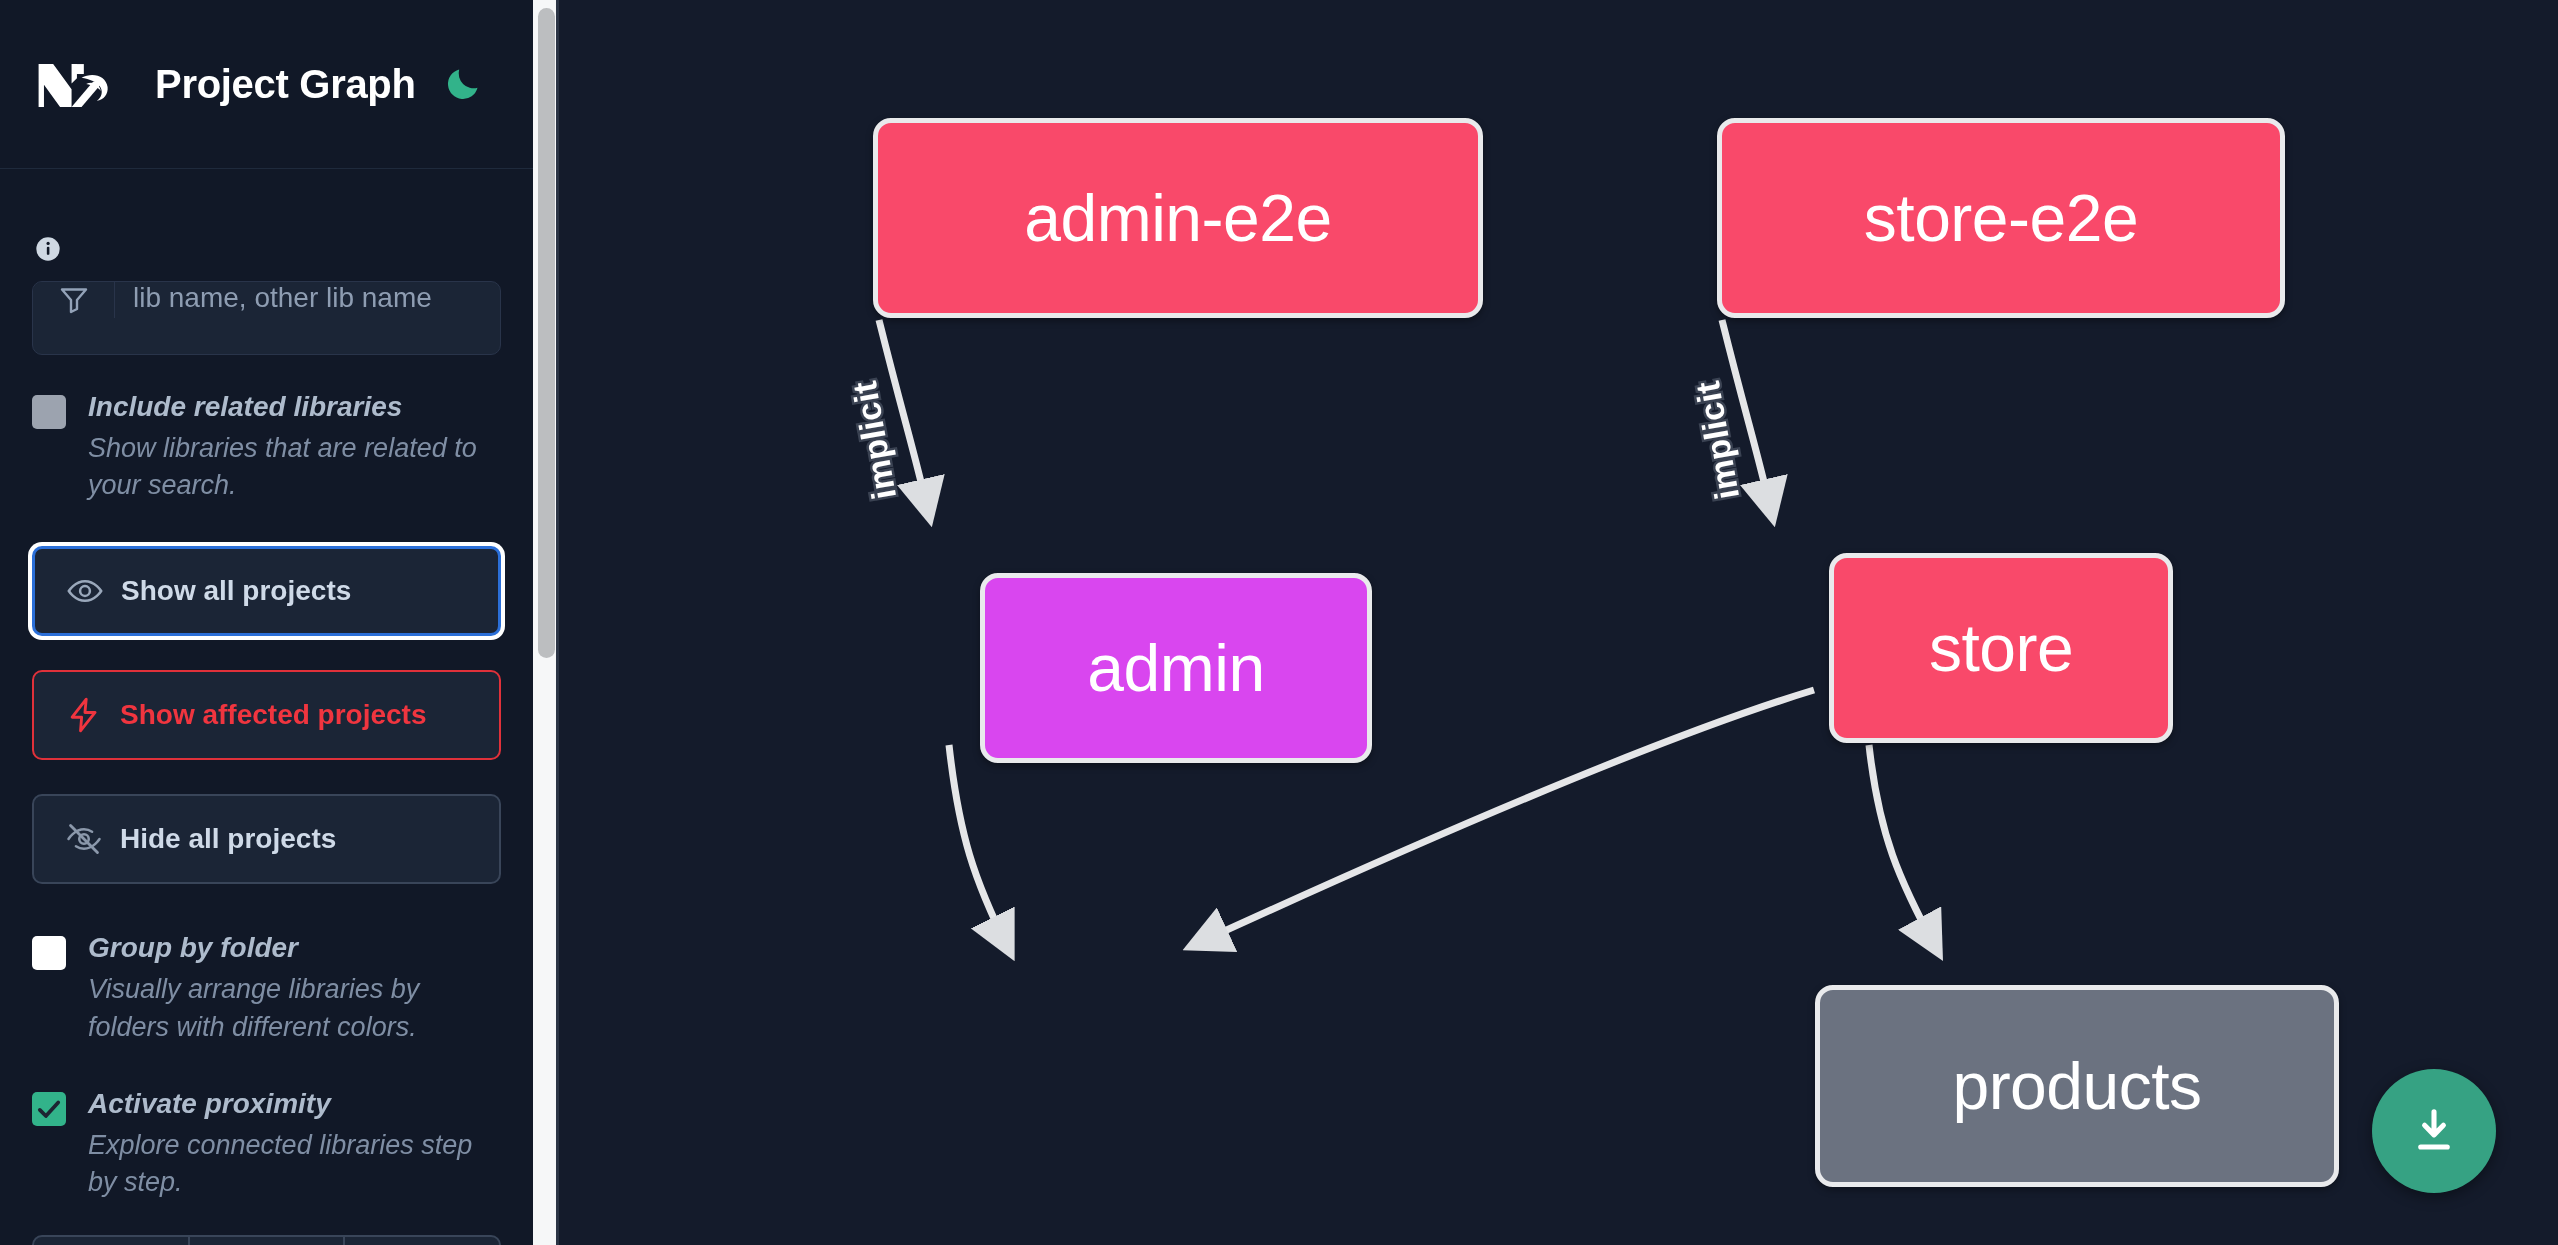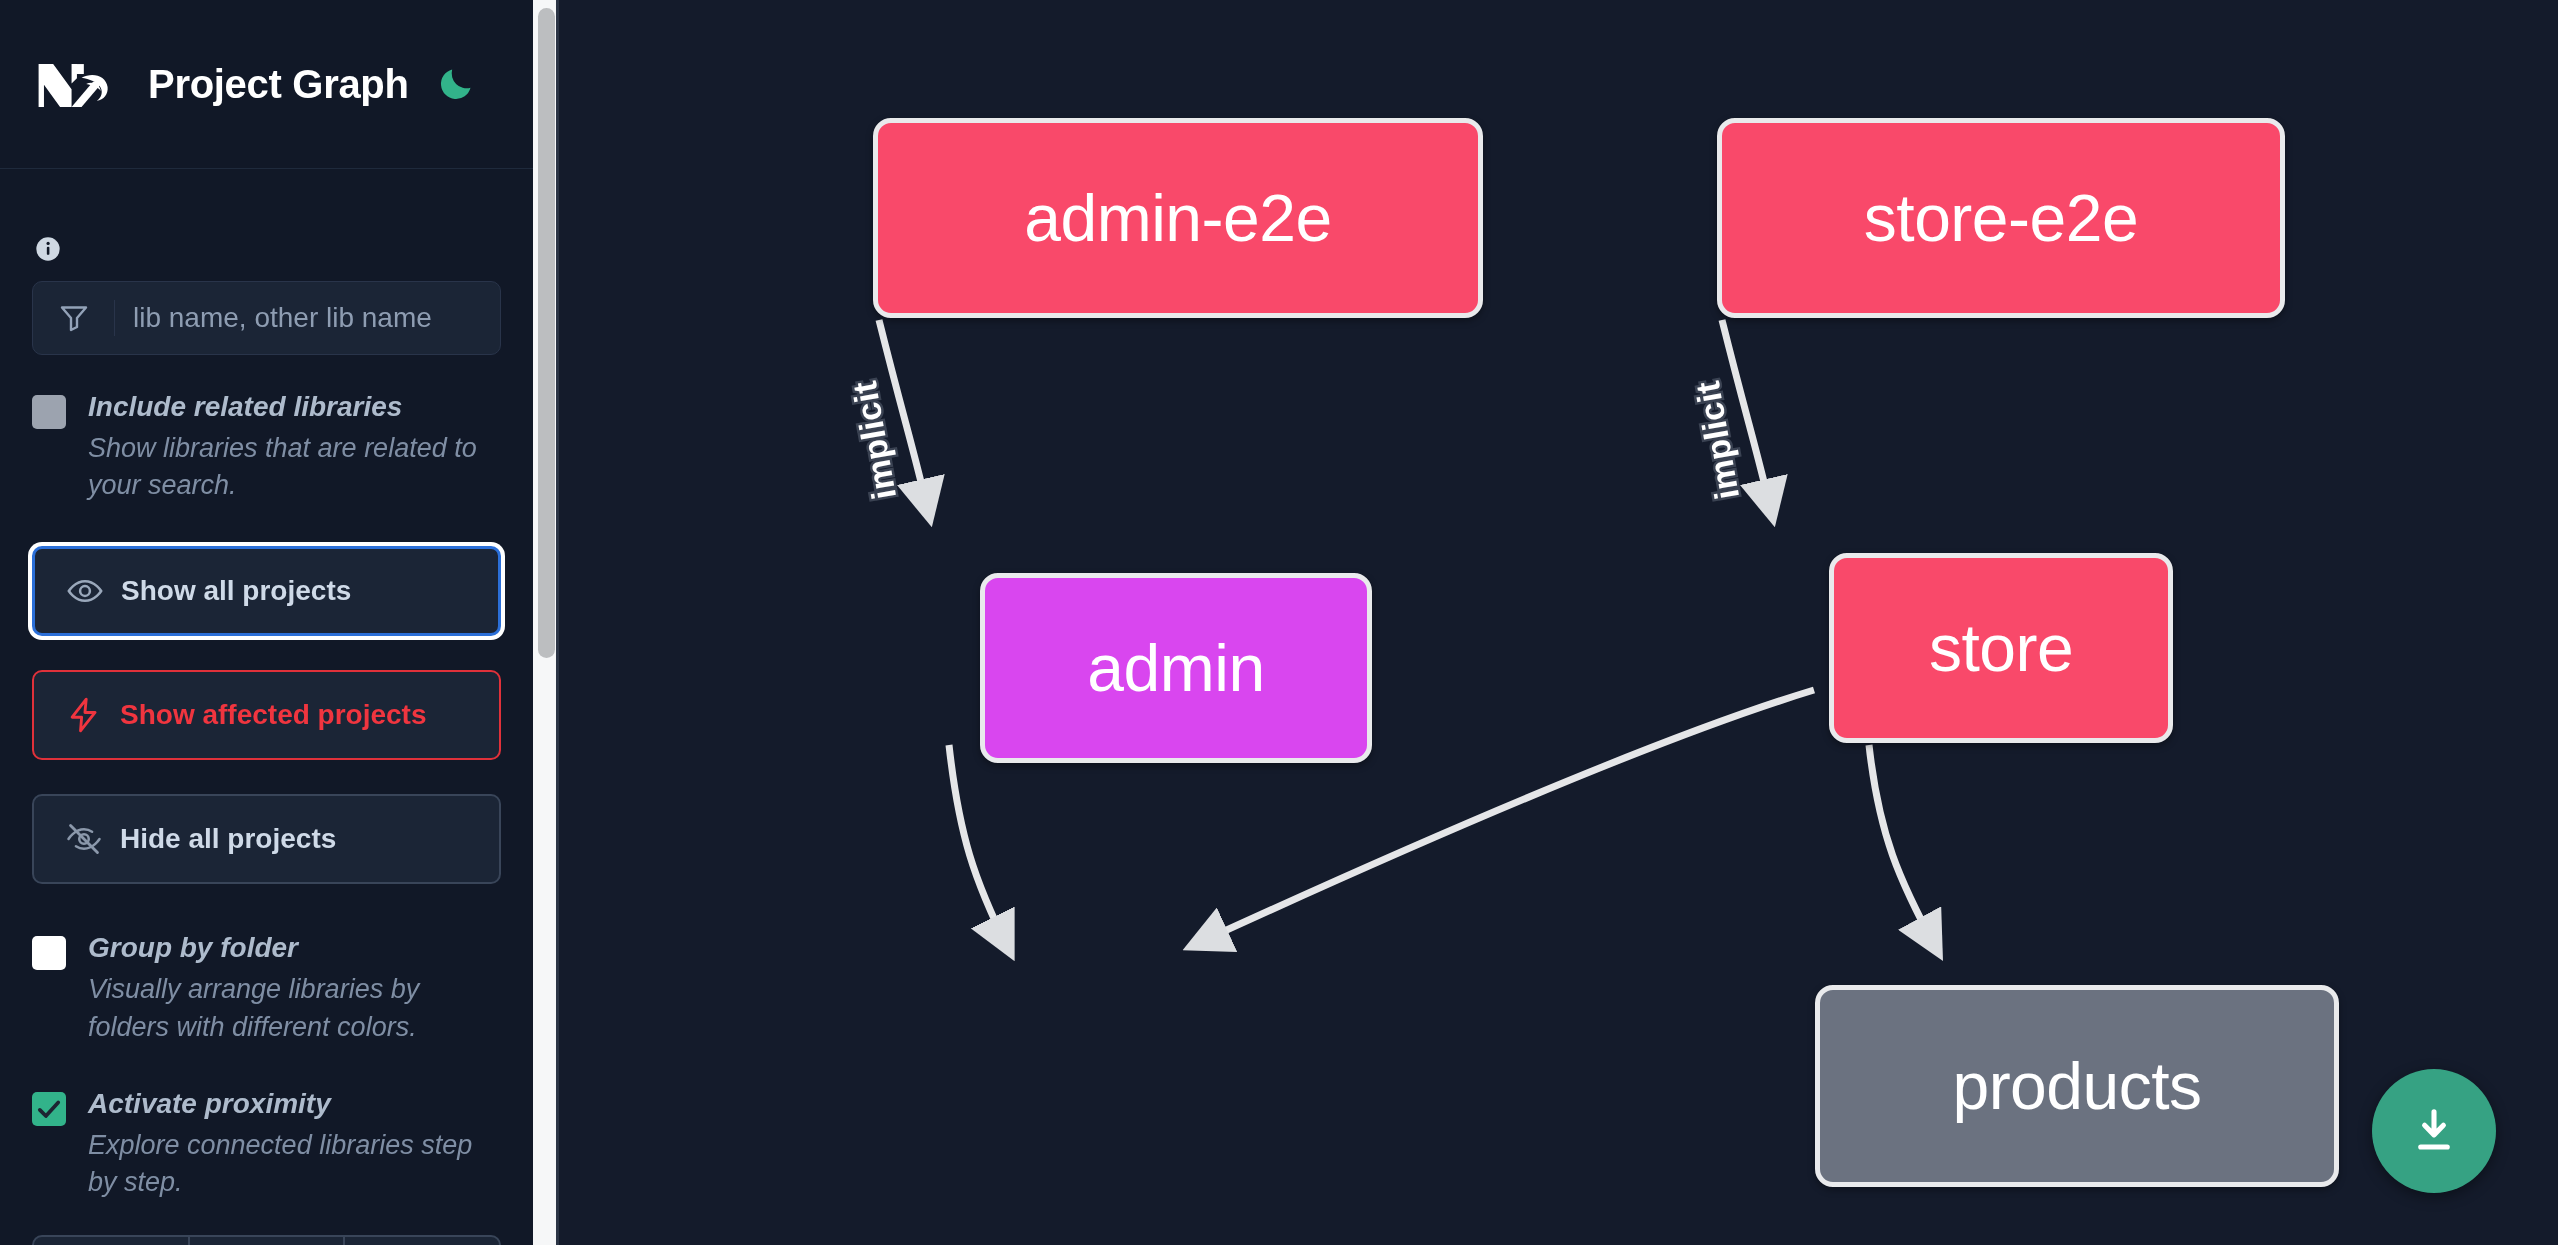--- a/index.html
+++ b/index.html
@@ -25,41 +25,41 @@
   }
   .sb-header {
     height: 169px;
     display: flex; align-items: center;
     padding: 0 34px;
     border-bottom: 1px solid #1f2a3c;
   }
   .nx-logo { width: 92px; height: 56px; flex: 0 0 92px; }
   .app-title {
     font-size: 40px; font-weight: 700; color: #ffffff;
-    margin-left: 22px; letter-spacing: -0.3px;
+    margin-left: 29px; letter-spacing: -0.3px;
     white-space: nowrap;
   }
   .moon-btn {
     margin-left: 26px; width: 42px; height: 42px;
     display: flex; align-items: center; justify-content: center;
     cursor: pointer;
   }
 
   .sb-body { padding: 0 32px; }
 
   .analyse-row {
     display: flex; align-items: center; gap: 20px;
     padding: 47px 0 0 2px;
     height: 112px;
   }
   .info-icon { width: 28px; height: 28px; flex: 0 0 28px; }
   .analyse-text { font-size: 26px; color: #9fadc0; white-space: nowrap; }
 
   .filter-box {
-    display: flex; align-items: center;
+    display: flex; align-items: flex-start;
     height: 74px;
     background: #1b2536;
     border: 1px solid #2a3purple;
     border: 1px solid #29344a;
     border-radius: 10px;
     overflow: hidden;
   }
   .filter-icon-cell {
     width: 82px; flex: 0 0 82px;
     display: flex; align-items: center; justify-content: center;

